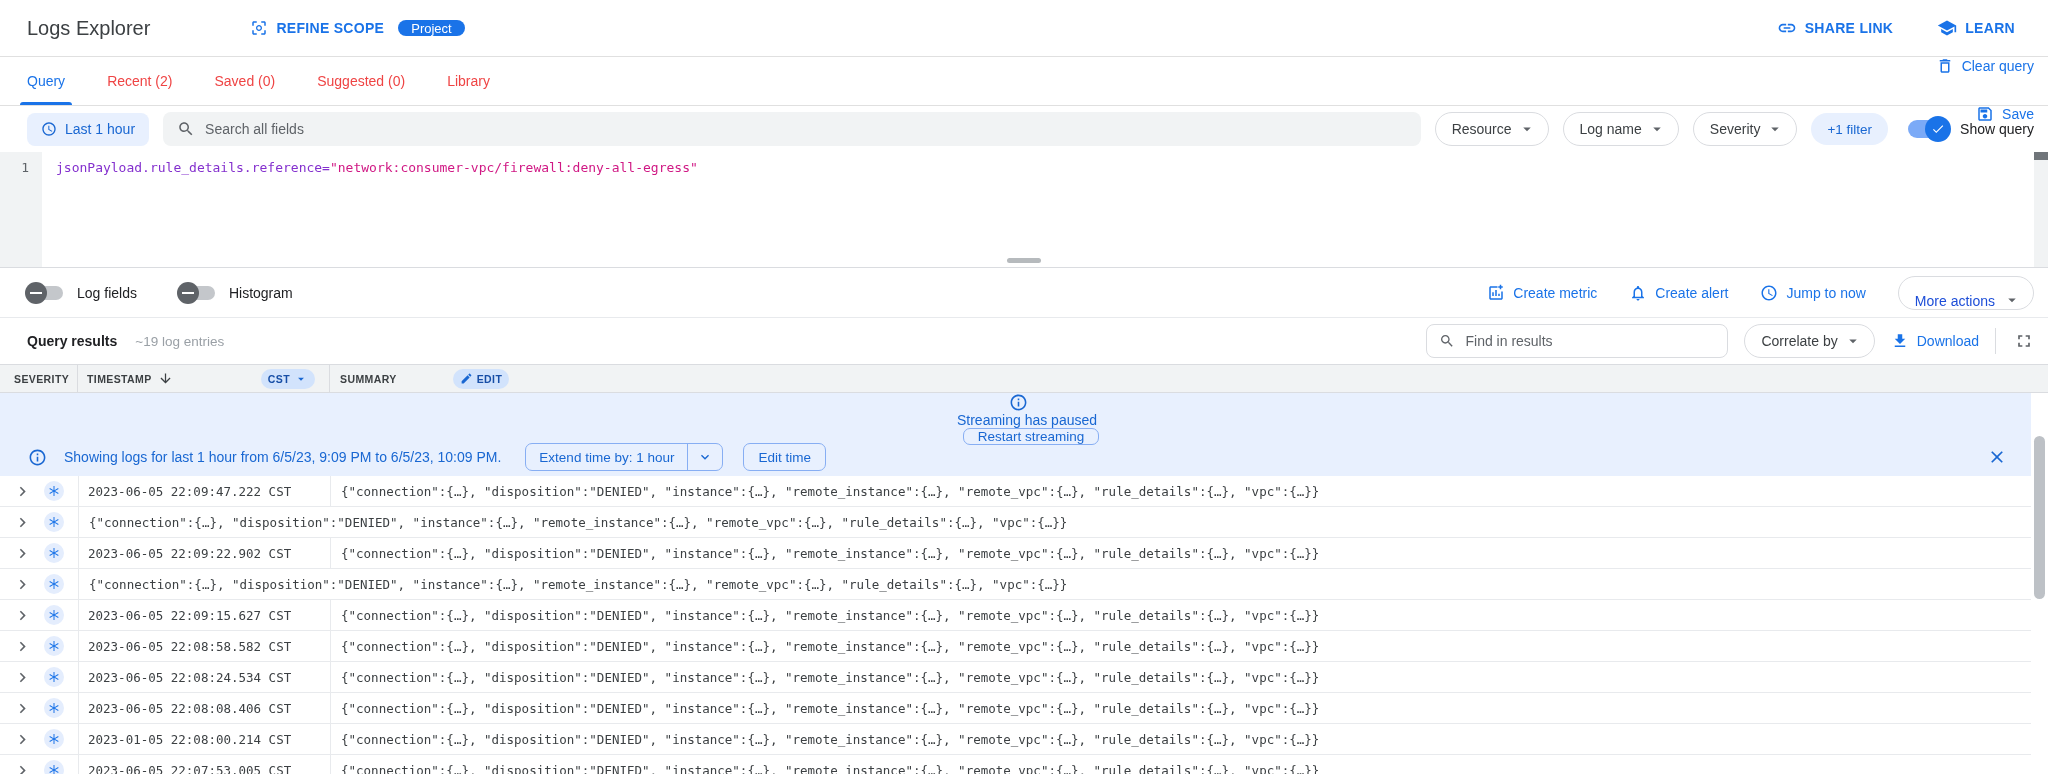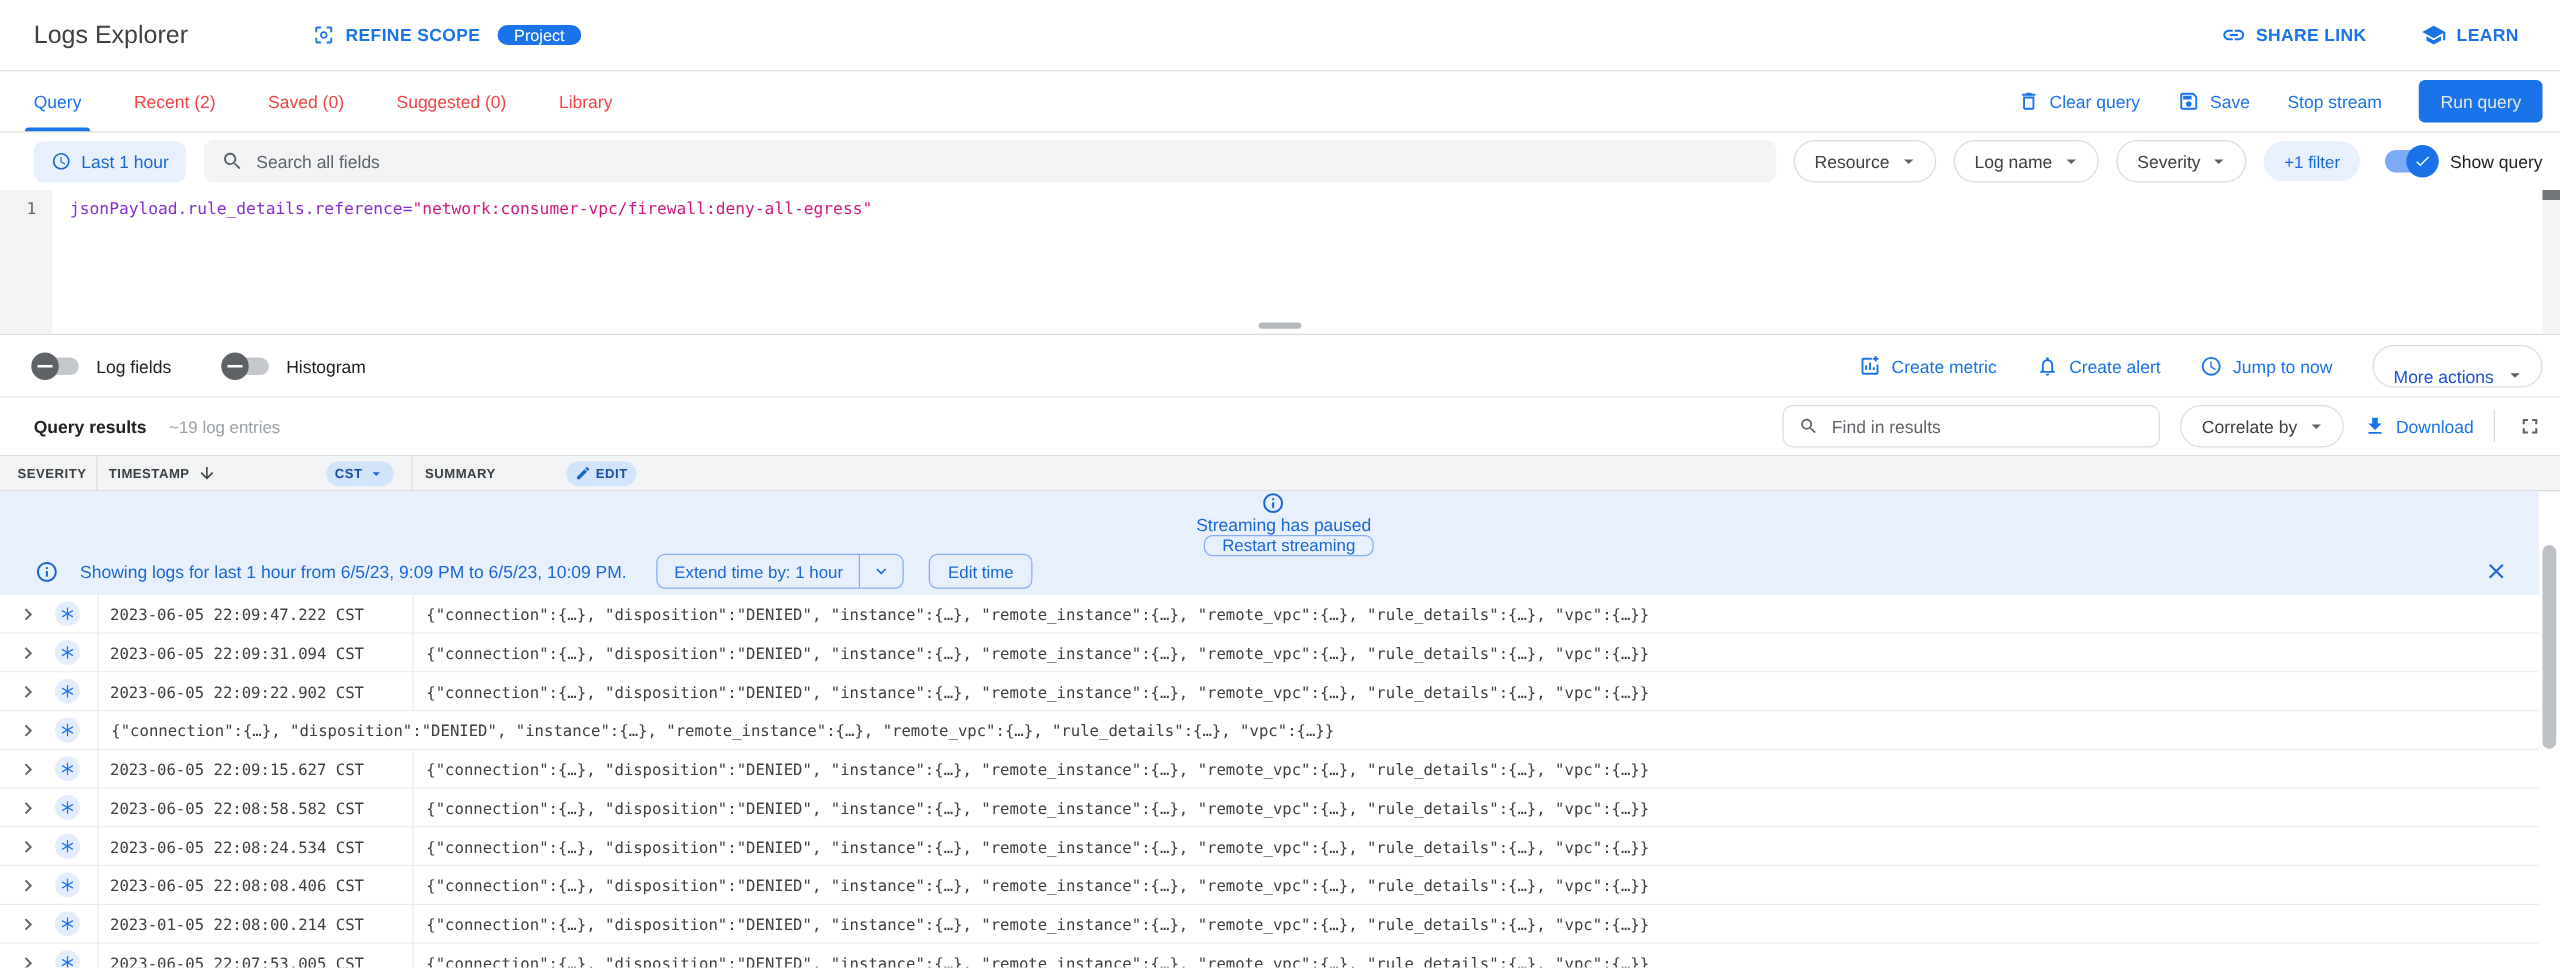--- a/index.html
+++ b/index.html
@@ -22,21 +22,21 @@
   .top-link + .top-link { margin-left:44px; }
 
   
   .tabbar { height:49px; display:flex; align-items:stretch; border-bottom:1px solid #e0e0e0; padding:0 14px 0 6px; }
   .tabs { display:flex; }
   .tab { position:relative; display:flex; align-items:center; padding:0 21px; font-size:14px; font-weight:500;
     color:#ef4444; background:none; border:none; cursor:pointer; }
   .tab.active { color:#1a73e8; }
   .tab.active::after { content:""; position:absolute; left:14px; right:14px; bottom:0; height:3px;
     background:#1a73e8; border-radius:3px 3px 0 0; }
-  .tab-actions { margin-left:auto; display:flex; align-items:center; gap:30px; }
+  .tab-actions { margin-left:auto; display:flex; align-items:flex-end; gap:30px;flex-direction:column; }
   .text-btn { display:flex; align-items:center; gap:8px; color:#1a73e8; font-size:14px; font-weight:500;
     background:none; border:none; cursor:pointer; }
   .run-query-btn { background:#1a73e8; color:#e5e5e5; font-size:14px; font-weight:500; border:none;
     height:34px; padding:0 17px; border-radius:5px; cursor:pointer; }
 
   
   .filterbar { height:46px; display:flex; align-items:center; gap:14px; padding:0 14px 0 27px; }
   .time-chip { display:flex; align-items:center; gap:8px; background:#e8f0fe; color:#1967d2; height:33px;
     padding:0 14px; border-radius:8px; font-size:14px; font-weight:500; border:none; cursor:pointer; }
   .search-field { flex:1; display:flex; align-items:center; gap:10px; background:#f1f3f4; height:34px;
@@ -513,21 +513,20 @@
               <use href="#i-chevron-right"></use>
             </svg>
           </span>
     <span class="lr-sev">
       <span class="sev-badge">
               <svg width="12" height="12">
                 <use href="#i-asterisk"></use>
               </svg>
             </span>
     </span>
-    <span class="lr-ts">2023-06-05 22:09:31.094 CST</span>
     <span class="lr-sum">{"connection":{…}, "disposition":"DENIED", "instance":{…}, "remote_instance":{…}, "remote_vpc":{…}, "rule_details":{…}, "vpc":{…}}</span>
   </div>
         <div class="log-row">
     <span class="lr-expand icon">
             <svg width="19" height="19">
               <use href="#i-chevron-right"></use>
             </svg>
           </span>
     <span class="lr-sev">
       <span class="sev-badge">

